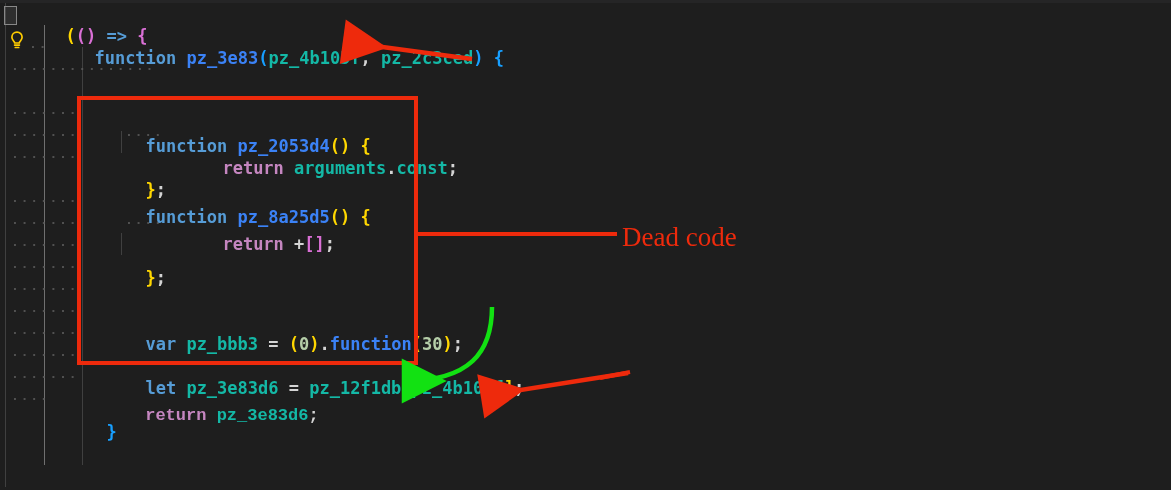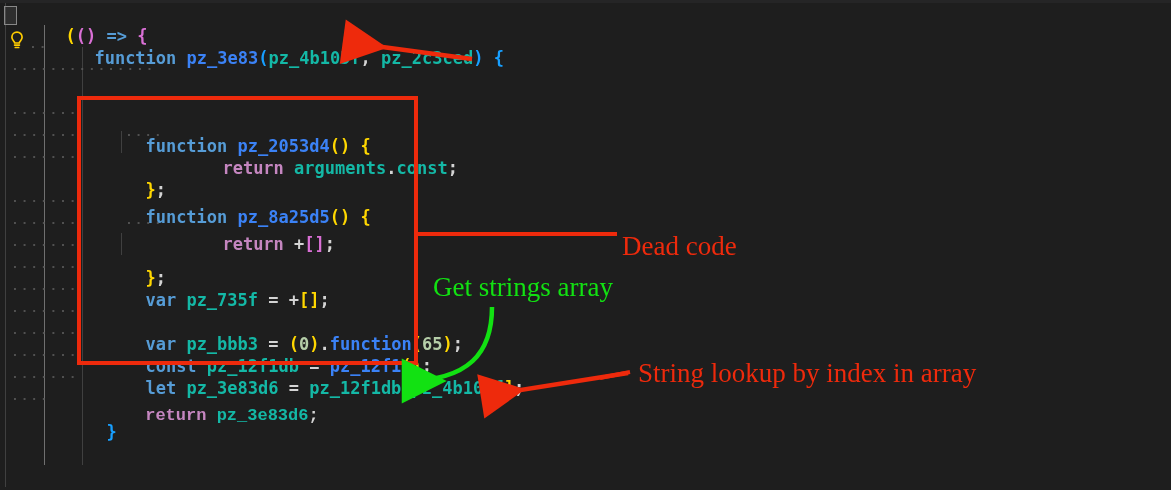--- a/index.html
+++ b/index.html
@@ -166,32 +166,26 @@
     </div>
 
     <div class="line" style="top:208px; left:161px;">
       <span class="ctl">return</span><span class="op"> +</span><span class="p2">[]</span><span class="op">;</span>
     </div>
 
     <div class="line" style="top:242px; left:84px;">
       <span class="p1">}</span><span class="op">;</span>
     </div>
 
-    <div class="line" style="top:264px; left:84px;">
-      <span class="kw">var</span><span class="op"> </span><span class="var">pz_735f</span><span class="op"> = +</span><span class="p1">[]</span><span class="op">;</span>
-    </div>
 
 
     <div class="line" style="top:308px; left:84px;">
-      <span class="kw">var</span><span class="op"> </span><span class="var">pz_bbb3</span><span class="op"> = </span><span class="p1">(</span><span class="num">0</span><span class="p1">)</span><span class="op">.</span><span class="fn">function</span><span class="p1">(</span><span class="num">65</span><span class="p1">)</span><span class="op">;</span>
-    </div>
-
-    <div class="line" style="top:330px; left:84px;">
-      <span class="kw">const</span><span class="op"> </span><span class="var">pz_12f1db</span><span class="op"> = </span><span class="fn">pz_12f1</span><span class="p1">()</span><span class="op">;</span>
-    </div>
+      <span class="kw">var</span><span class="op"> </span><span class="var">pz_bbb3</span><span class="op"> = </span><span class="p1">(</span><span class="num">0</span><span class="p1">)</span><span class="op">.</span><span class="fn">function</span><span class="p1">(</span><span class="num">30</span><span class="p1">)</span><span class="op">;</span>
+    </div>
+
 
     <div class="line" style="top:352px; left:84px;">
       <span class="kw">let</span><span class="op"> </span><span class="var">pz_3e83d6</span><span class="op"> = </span><span class="var">pz_12f1db</span><span class="p1">[</span><span class="var">pz_4b105f</span><span class="p1">]</span><span class="op">;</span>
     </div>
 
     <div class="line" style="top:380px; left:84px;font-family:Liberation Mono, monospace;">
       <span class="ctl">return</span><span class="op"> </span><span class="var">pz_3e83d6</span><span class="op">;</span>
     </div>
 
     <div class="line" style="top:396px; left:45px;">
@@ -218,19 +212,17 @@
     <line x1="416" y1="234" x2="617" y2="234" stroke="#ee2a0c" stroke-width="4"></line>
 
     <path d="M492,307 C492,352 470,381 404,381" fill="none" stroke="#12e112" stroke-width="4.5" marker-end="url(#ah-green)"></path>
 
     <line x1="628" y1="373" x2="483" y2="396" stroke="#ee2a0c" stroke-width="4.5" marker-end="url(#ah-red)"></line>
 
     <line x1="600" y1="378" x2="630" y2="372" stroke="#ee2a0c" stroke-width="4"></line>
   </svg>
 
 
-  <div class="anno-text" style="left:622px; top:231px; color:#ee2a0c;">Dead code</div>
-
-  <div class="anno-text" style="left:433px; top:272px; color:#12e112;">Get strings array</div>
-
-  <div class="anno-text" style="left:638px; top:358px; color:#ee2a0c;">String lookup by index in array</div>
+  <div class="anno-text" style="left:622px; top:222px; color:#ee2a0c;">Dead code</div>
+
+
 
 </div>
 
 </body></html>

